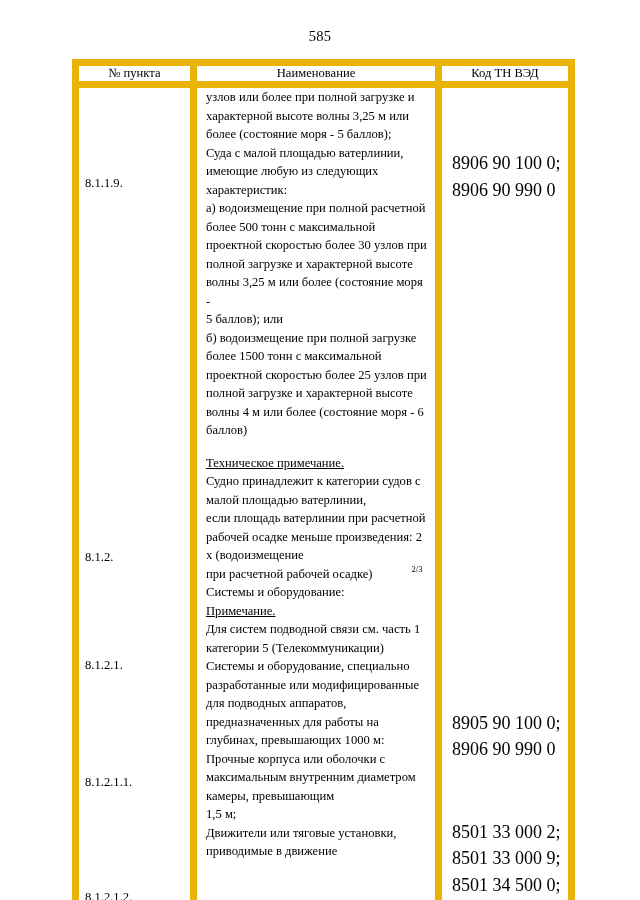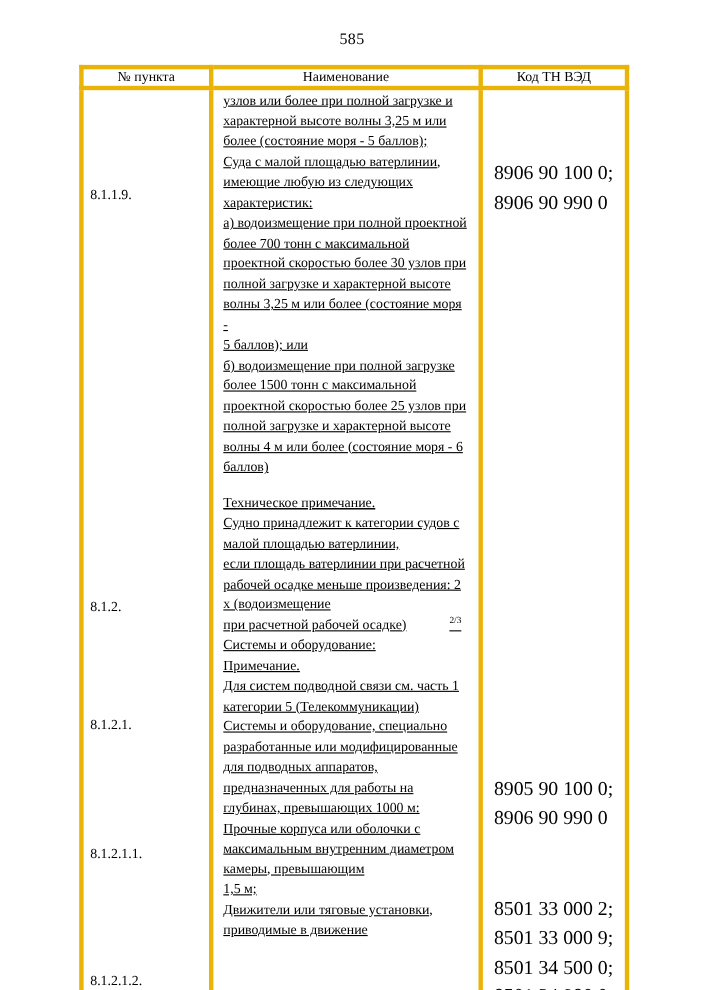--- a/index.html
+++ b/index.html
@@ -27,21 +27,21 @@
     font-size: 14.5px;
     margin-bottom: 14px;
     letter-spacing: 0.3px;
   }
   table.doc {
     border-collapse: collapse;
     width: 496px;
     table-layout: fixed;
   }
   table.doc td, table.doc th {
-    border: 4px solid #eab308;
+    border: 7px solid #eab308;
     vertical-align: top;
     padding: 0;
   }
   .col-num { width: 118px; }
   .col-name { width: 245px; }
   .col-code { width: 133px; }
 
   thead th {
     text-align: center;
     font-weight: normal;
@@ -82,21 +82,21 @@
   }
   .code {
     font-size: 18px;
     line-height: 1.47;
   }
   .sp-before { }
   .sp-before-lg { margin-top: 14px; }
   .u { text-decoration: underline; }
   sup { font-size: 8.5px; vertical-align: super; line-height: 0; margin-left: 39px; }
 
-  .row-block { display: block; text-decoration: underline; }
+  .row-block { display: block; }
 </style>
 </head>
 <body>
 
 <div class="page">
 
   <div class="page-number">585</div>
 
   <table class="doc">
     <colgroup>
@@ -142,22 +142,22 @@
             <div class="blk row-block">
               <div>узлов или более при полной загрузке и</div>
               <div>характерной высоте волны 3,25 м или</div>
               <div>более (состояние моря - 5 баллов);</div>
             </div>
 
             <div class="blk row-block sp-before">
               <div>Суда с малой площадью ватерлинии,</div>
               <div>имеющие любую из следующих</div>
               <div>характеристик:</div>
-              <div>а) водоизмещение при полной проектной</div>
-              <div>более 700 тонн с максимальной</div>
+              <div>а) водоизмещение при полной расчетной</div>
+              <div>более 500 тонн с максимальной</div>
               <div>проектной скоростью более 30 узлов при</div>
               <div>полной загрузке и характерной высоте</div>
               <div>волны 3,25 м или более (состояние моря -</div>
               <div>5 баллов); или</div>
               <div>б) водоизмещение при полной загрузке</div>
               <div>более 1500 тонн с максимальной</div>
               <div>проектной скоростью более 25 узлов при</div>
               <div>полной загрузке и характерной высоте</div>
               <div>волны 4 м или более (состояние моря - 6</div>
               <div>баллов)</div>

